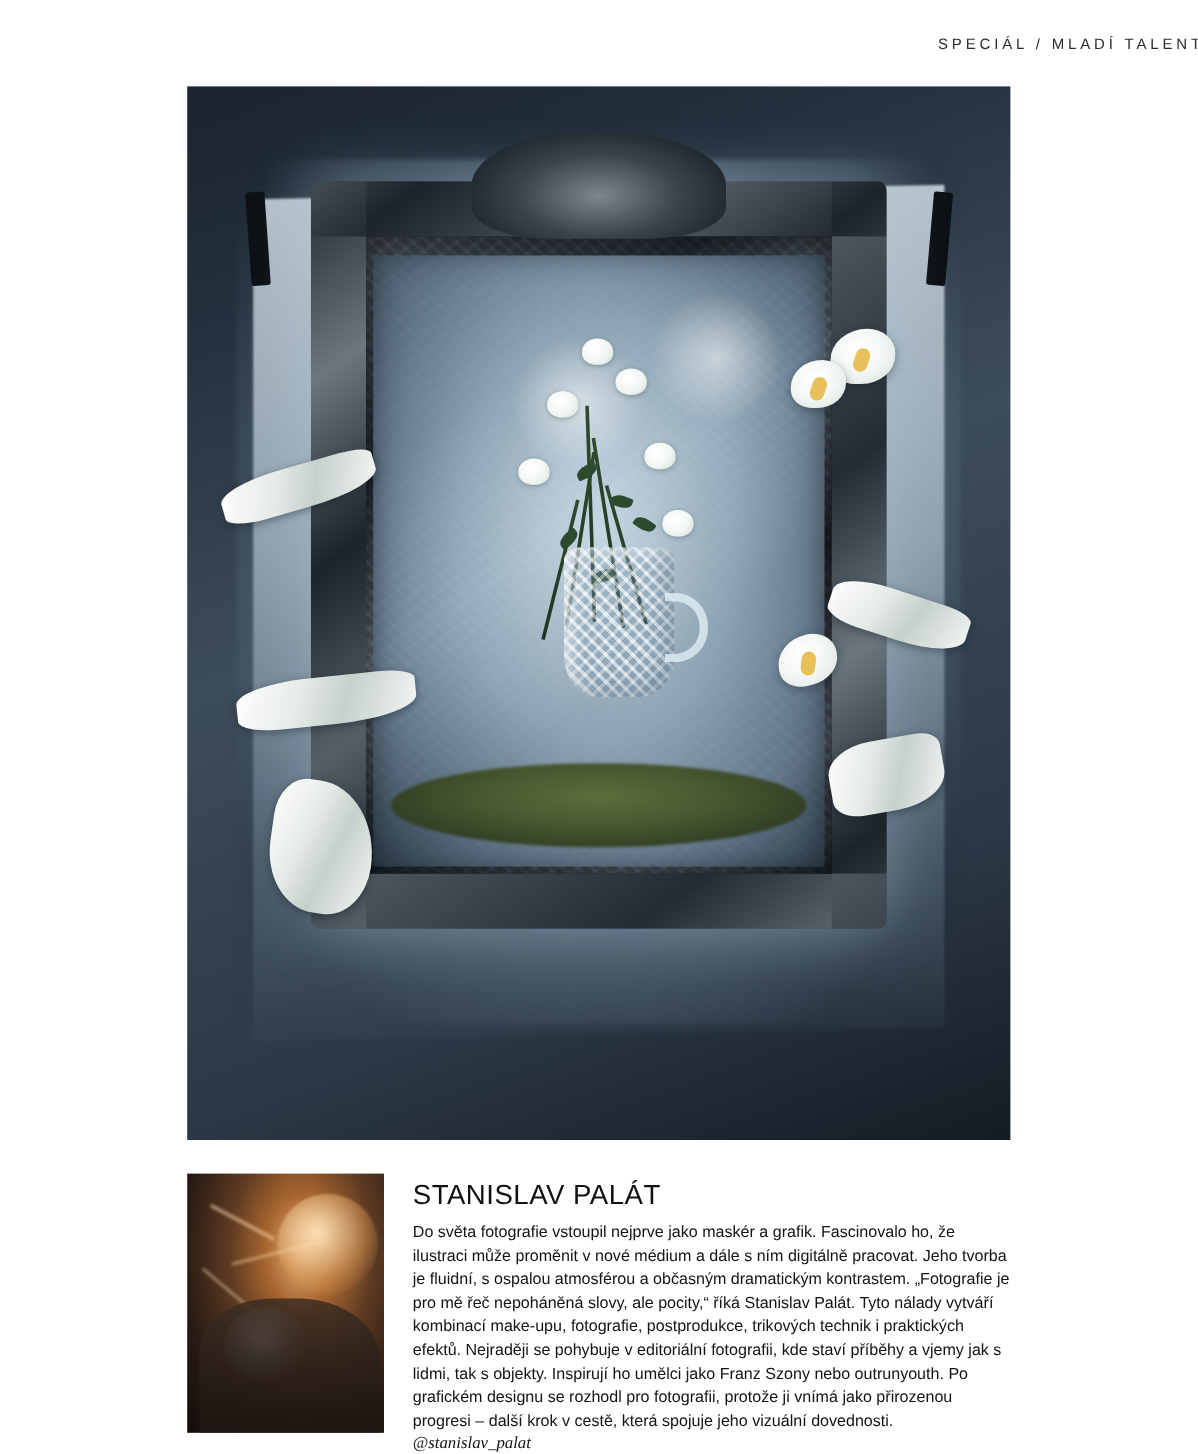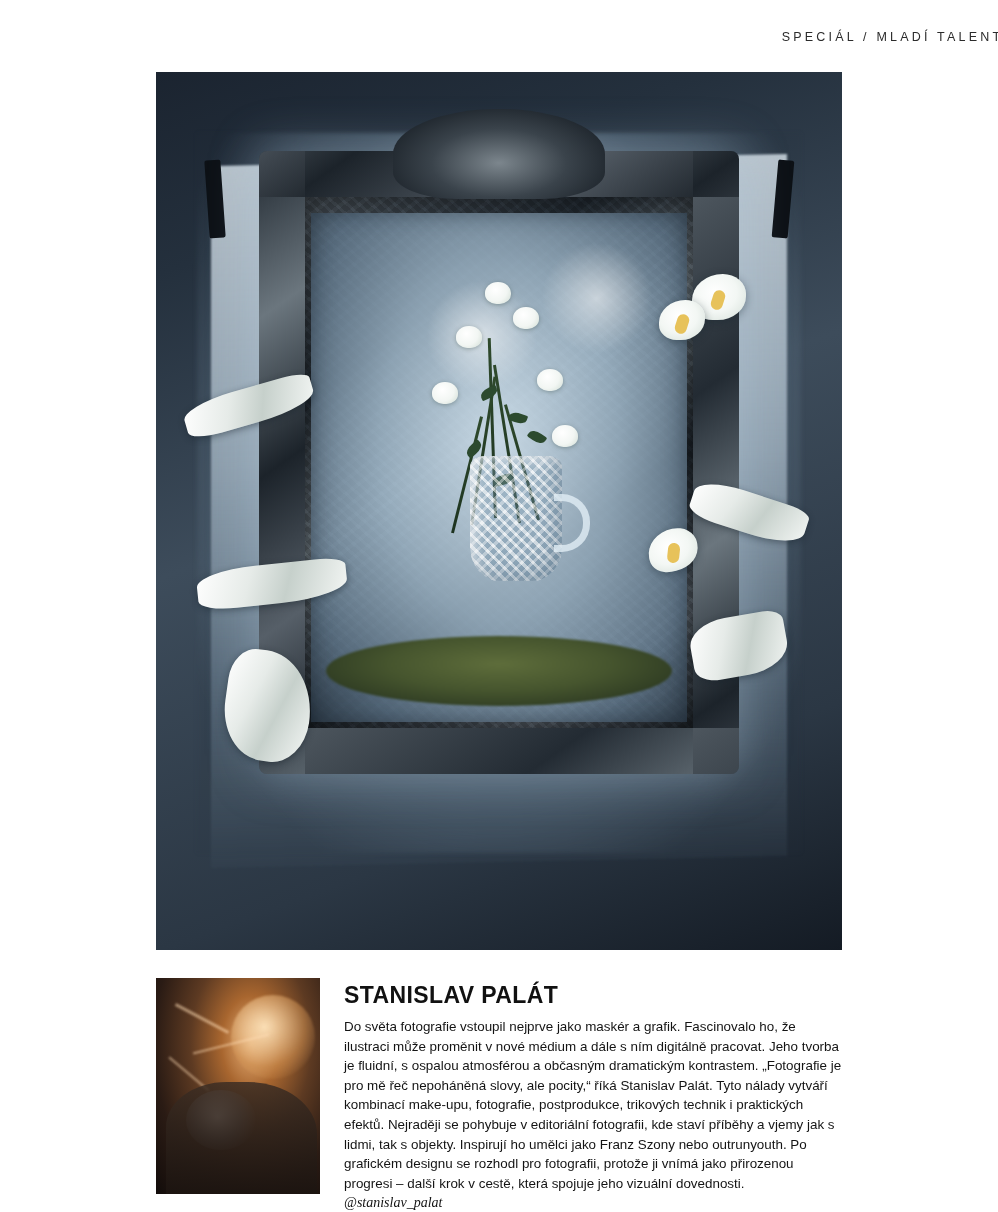--- a/index.html
+++ b/index.html
@@ -246,21 +246,21 @@
 
   .article {
     position: absolute;
     left: 344px;
     top: 982px;
     width: 500px;
   }
   .article h1 {
     margin: 0 0 8px 0;
     font-size: 23px;
-    font-weight: 700;
+    font-weight: 400;
     letter-spacing: 0.4px;
     color: #111;
   }
   .article p {
     margin: 0;
     font-size: 13.4px;
     line-height: 19.6px;
     color: #141414;
     text-align: left;
   }

